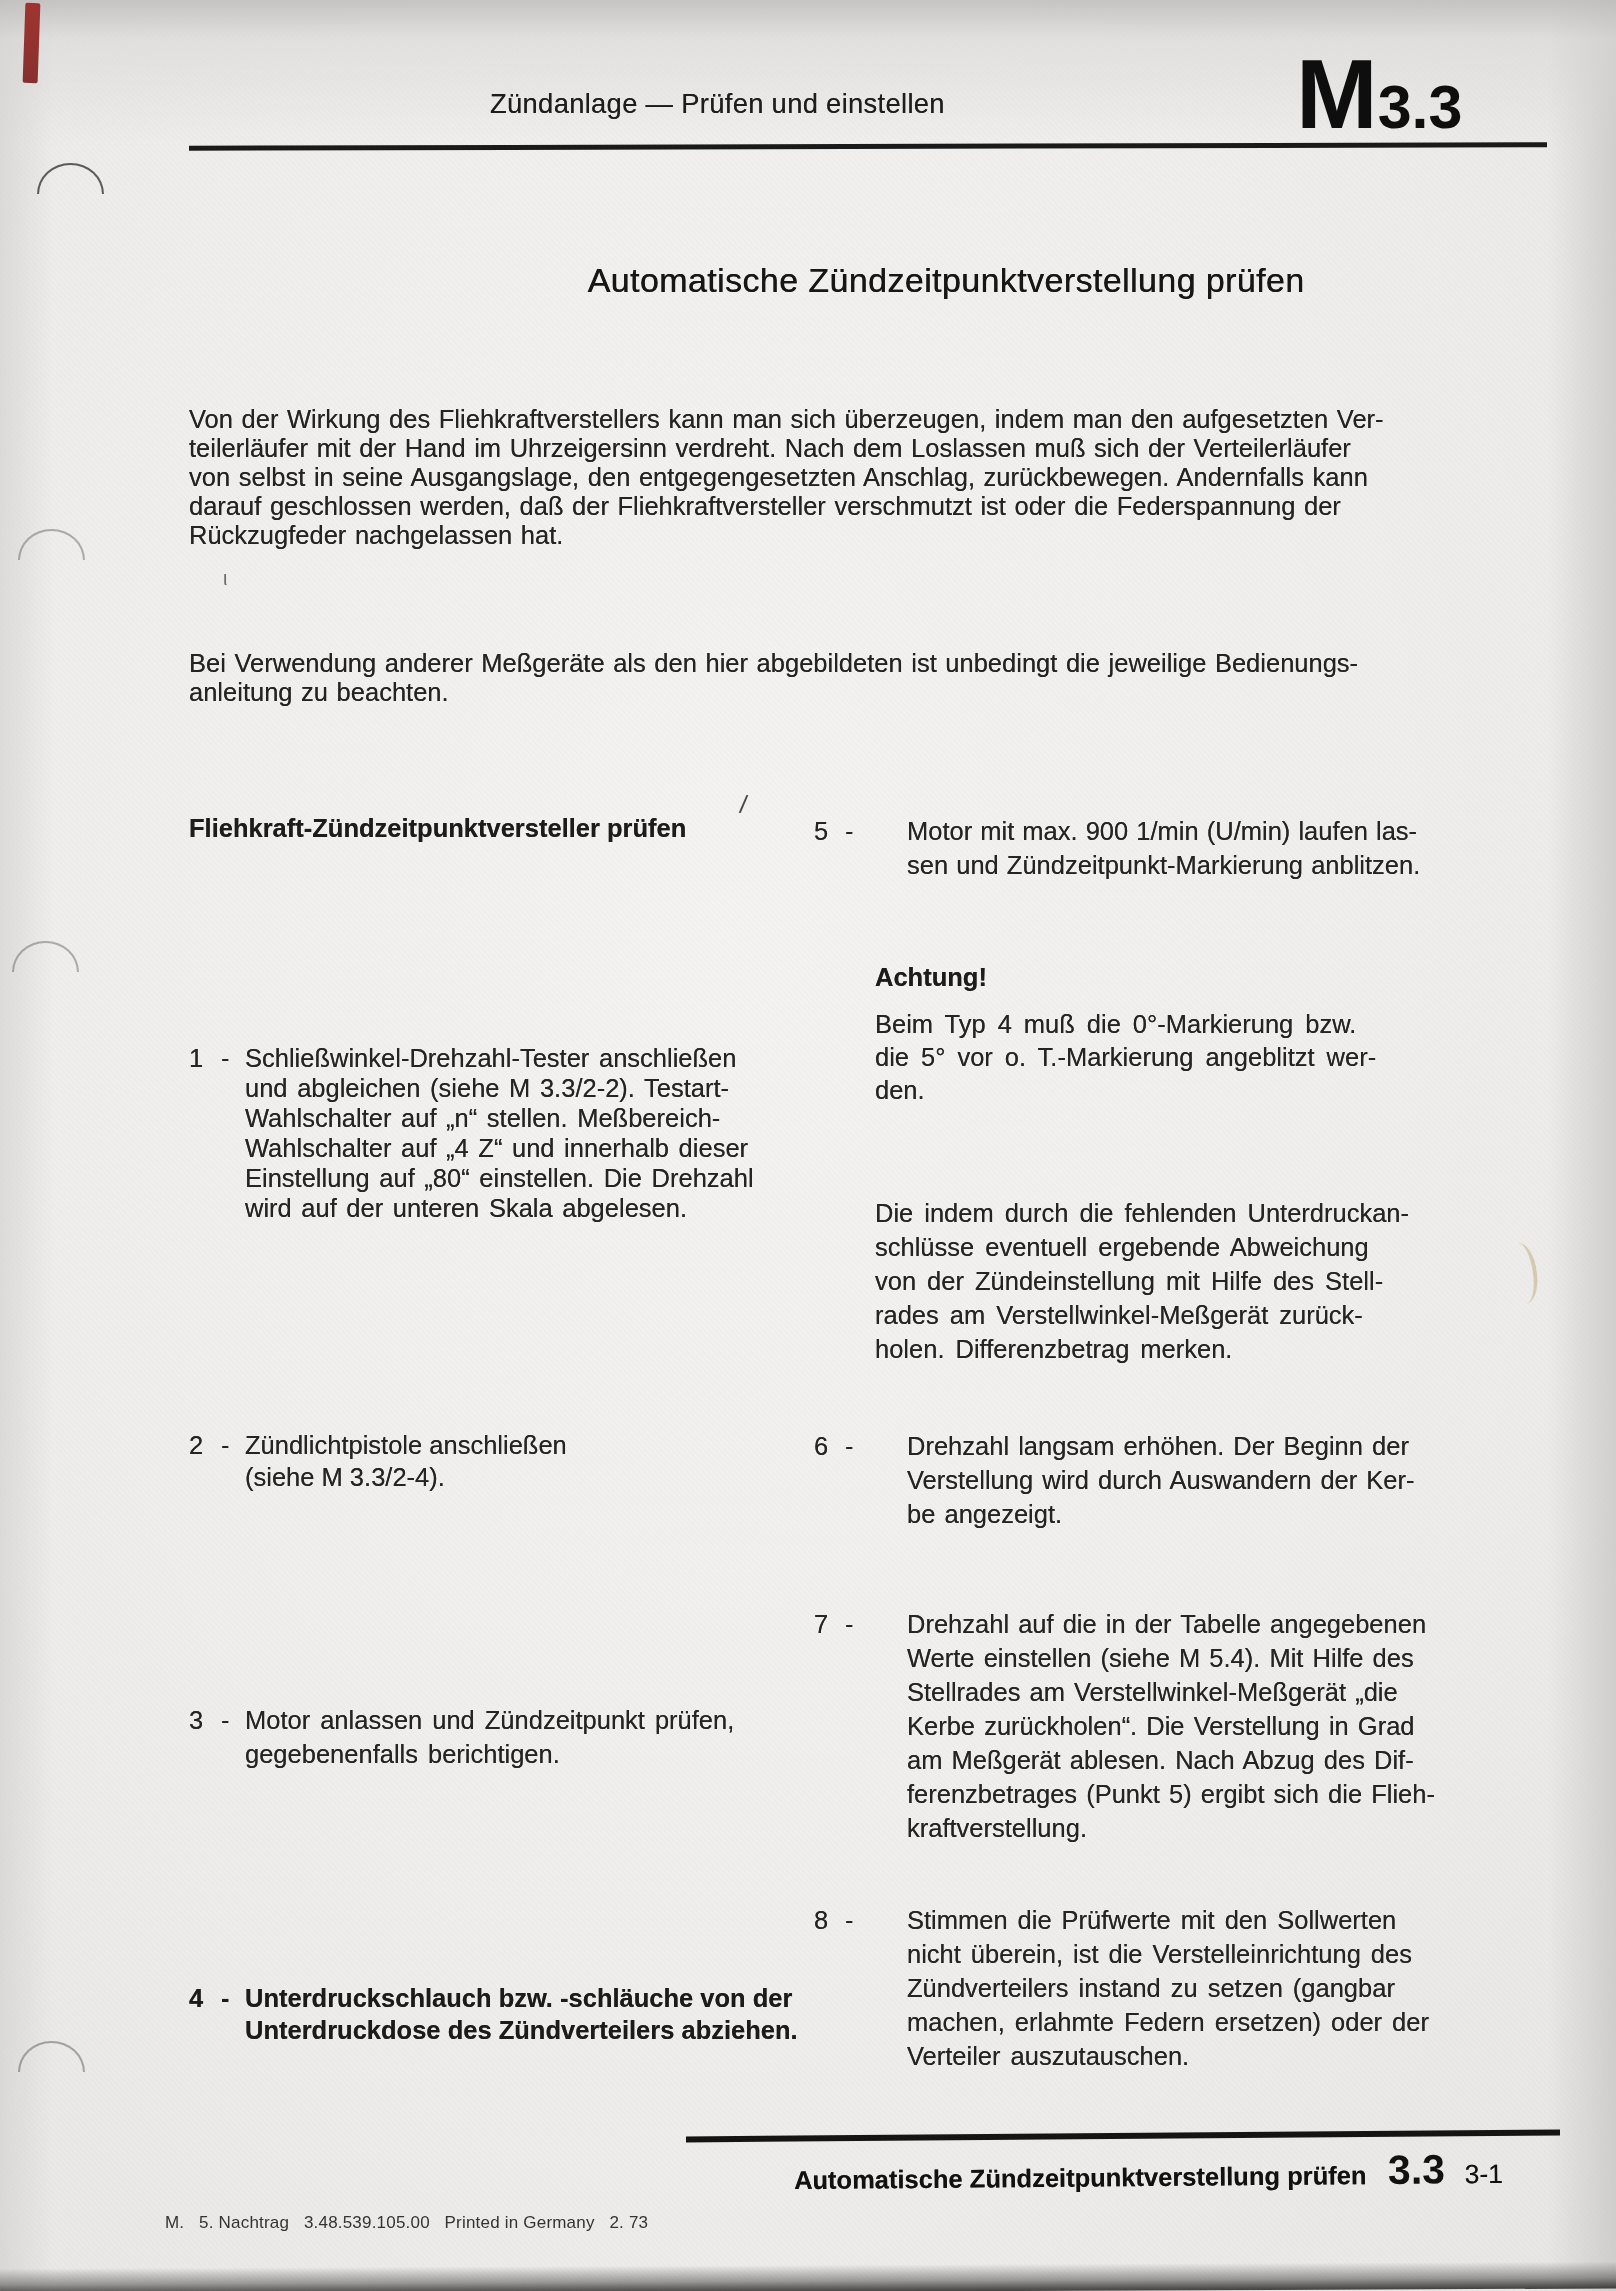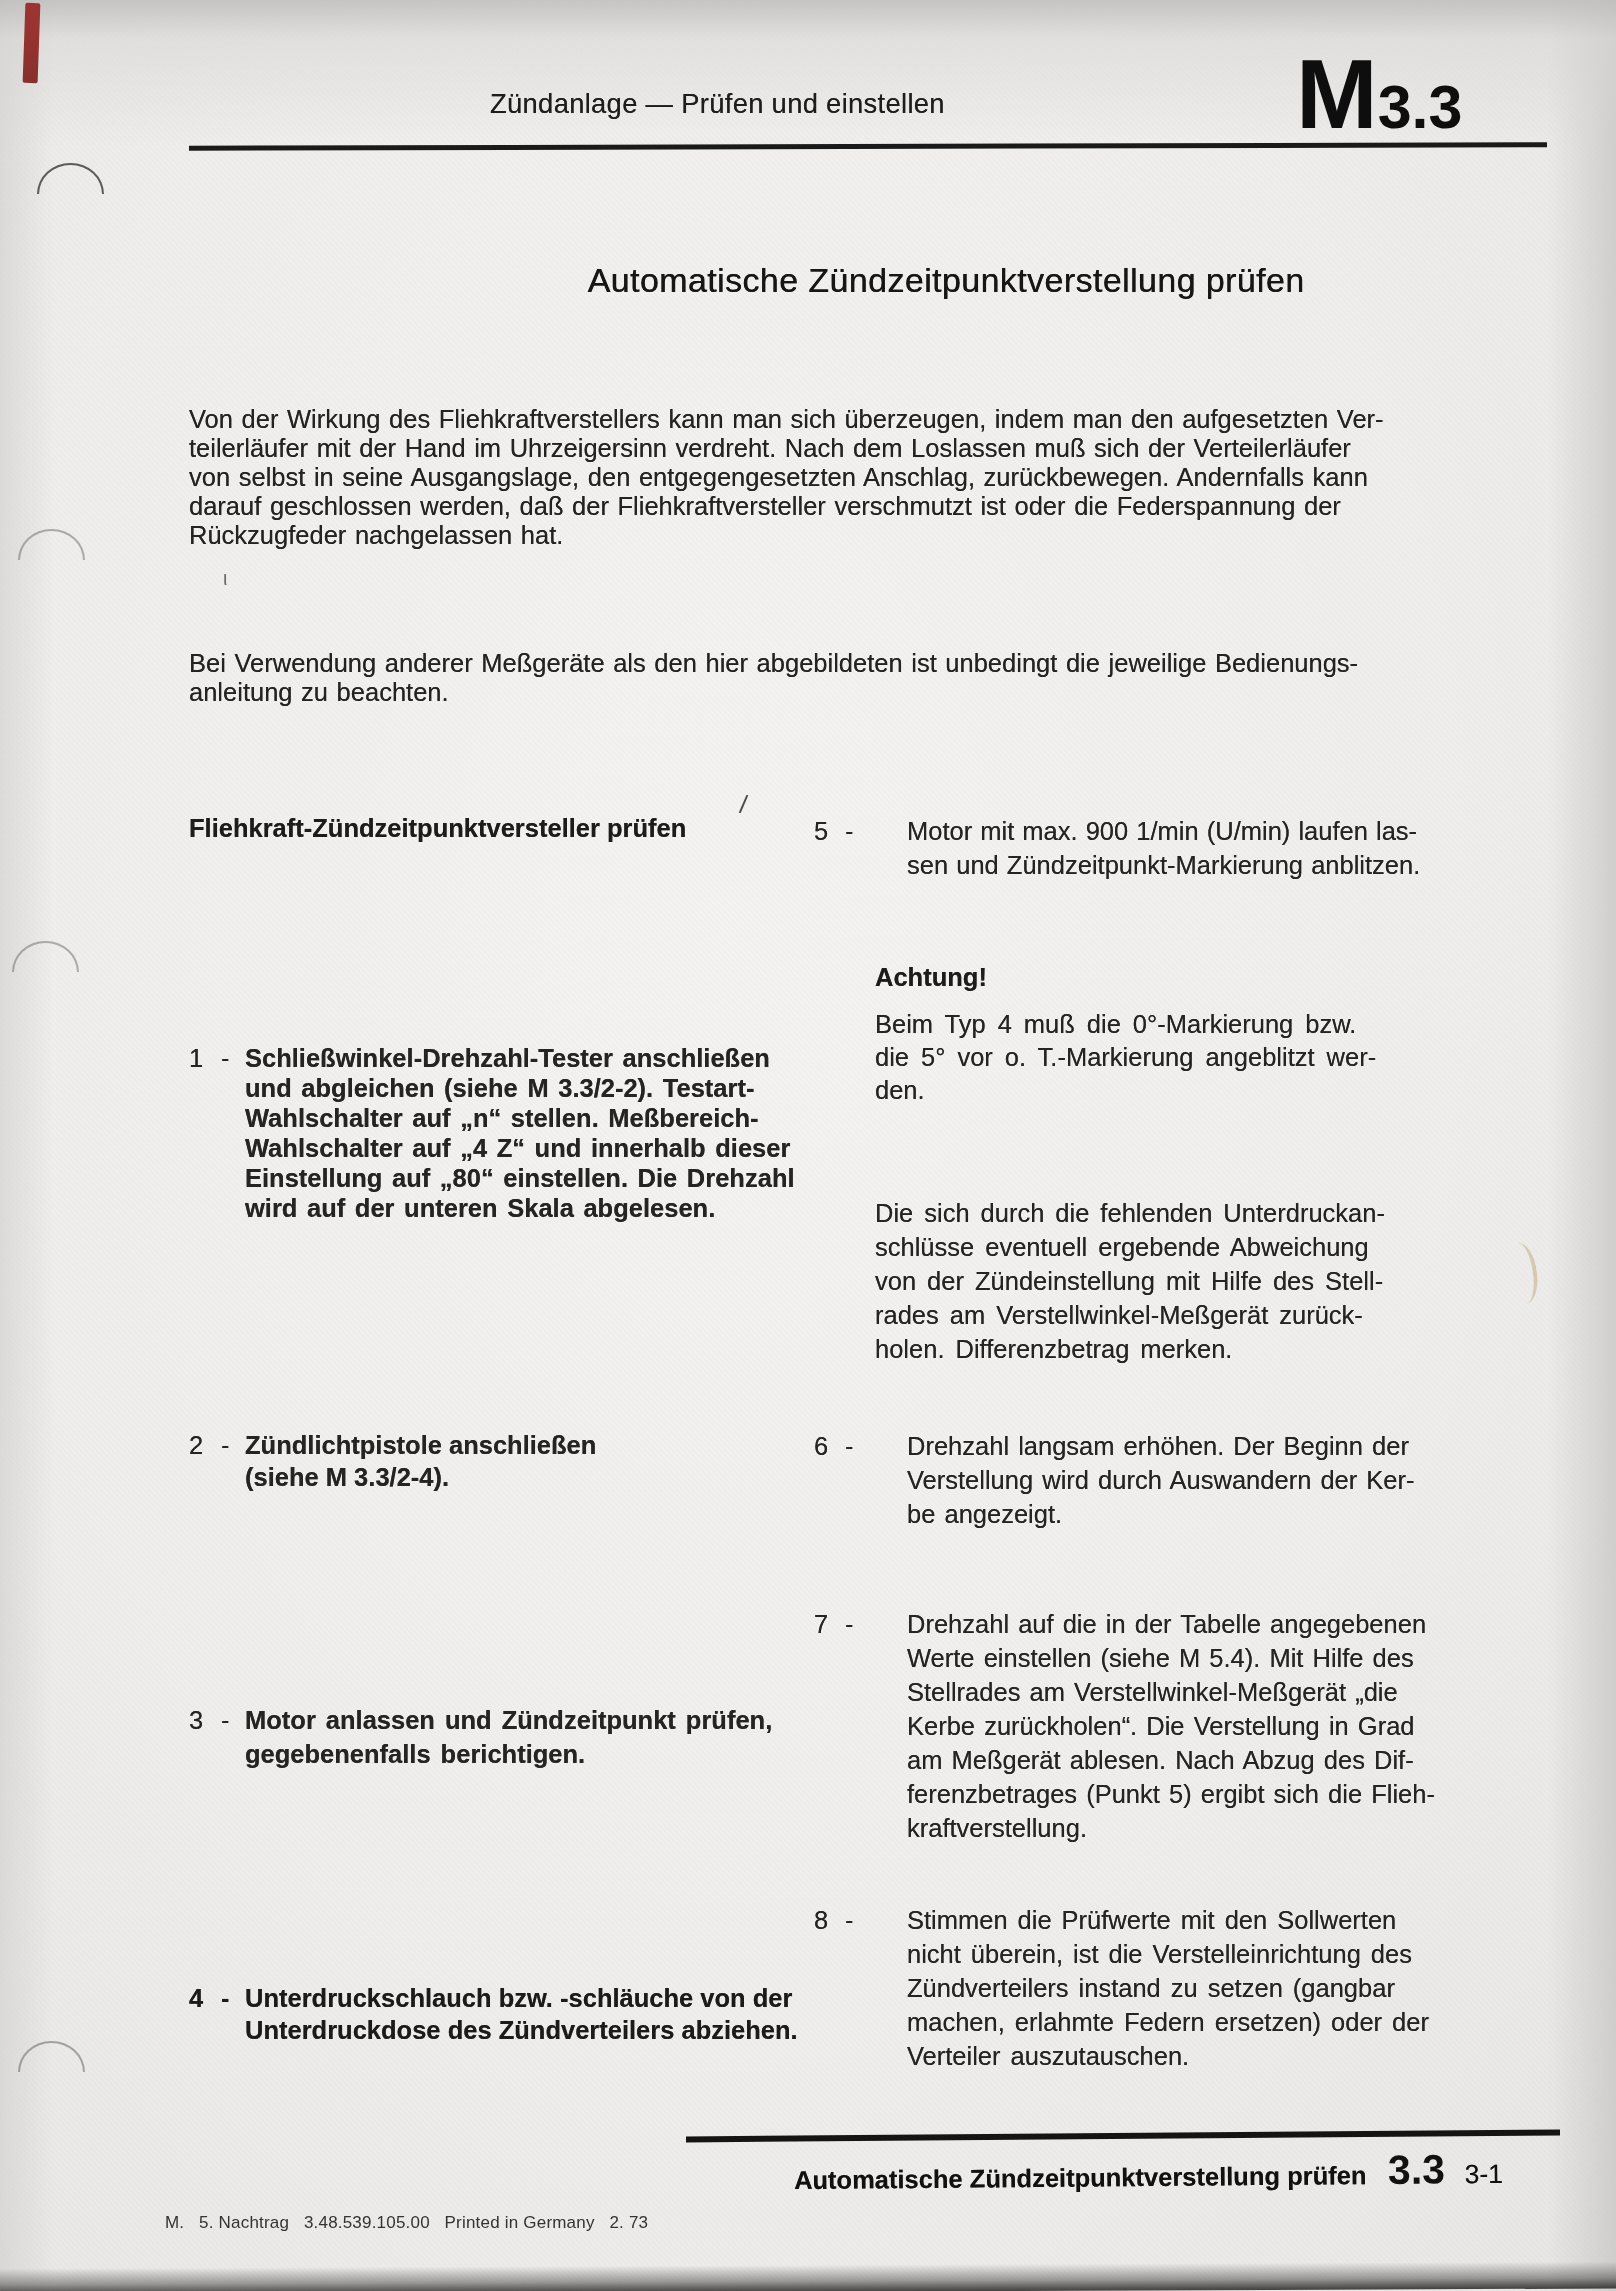--- a/index.html
+++ b/index.html
@@ -36,21 +36,21 @@
   .para1{top:405px;}
   .para2{top:649px;}
 
   
   .col-heading{top:814px;left:189px;font-size:25.5px;font-weight:bold;color:#1c1c1c;}
   .step{font-size:25.5px;color:#242424;}
   .step .num{position:absolute;left:0;top:0;}
   .step .dash{position:absolute;top:0;}
   .step-l{left:189px;line-height:30px;}
   .step-l .dash{left:32px;}
-  .step-l .body{margin-left:56px;width:573px;font-weight:bold;}
+  .step-l .body{margin-left:56px;width:573px;}
   .step-r{left:814px;line-height:34px;}
   .step-r .dash{left:31px;}
   .step-r .body{margin-left:93px;width:573px;}
   .step1{top:1043px;word-spacing:2.5px;}
   .step2{top:1429px;line-height:32px;}
   .step3{top:1703px;line-height:34px;word-spacing:2.9px;}
   .step4{top:1982px;line-height:32px;font-weight:bold;color:#1b1b1b;}
   .step5{top:814px;word-spacing:1px;}
   .step6{top:1429px;word-spacing:2px;}
   .step7{top:1607px;word-spacing:2px;}
@@ -151,21 +151,21 @@
     <span class="dash">-</span>
     <div class="body lines ink">Motor mit max. 900 1/min (U/min) laufen las-
 sen und Zündzeitpunkt-Markierung anblitzen.</div>
   </div>
 
   <div class="abs note-heading ink">Achtung!</div>
   <div class="abs note-text lines ink">Beim Typ 4 muß die 0°-Markierung bzw.
 die 5° vor o. T.-Markierung angeblitzt wer-
 den.</div>
 
-  <div class="abs corr-para lines ink">Die sich durch die fehlenden Unterdruckan-
+  <div class="abs corr-para lines ink">Die indem durch die fehlenden Unterdruckan-
 schlüsse eventuell ergebende Abweichung
 von der Zündeinstellung mit Hilfe des Stell-
 rades am Verstellwinkel-Meßgerät zurück-
 holen. Differenzbetrag merken.</div>
 
   <div class="abs step step-r step6">
     <span class="num ink">6</span>
     <span class="dash">-</span>
     <div class="body lines ink">Drehzahl langsam erhöhen. Der Beginn der
 Verstellung wird durch Auswandern der Ker-

